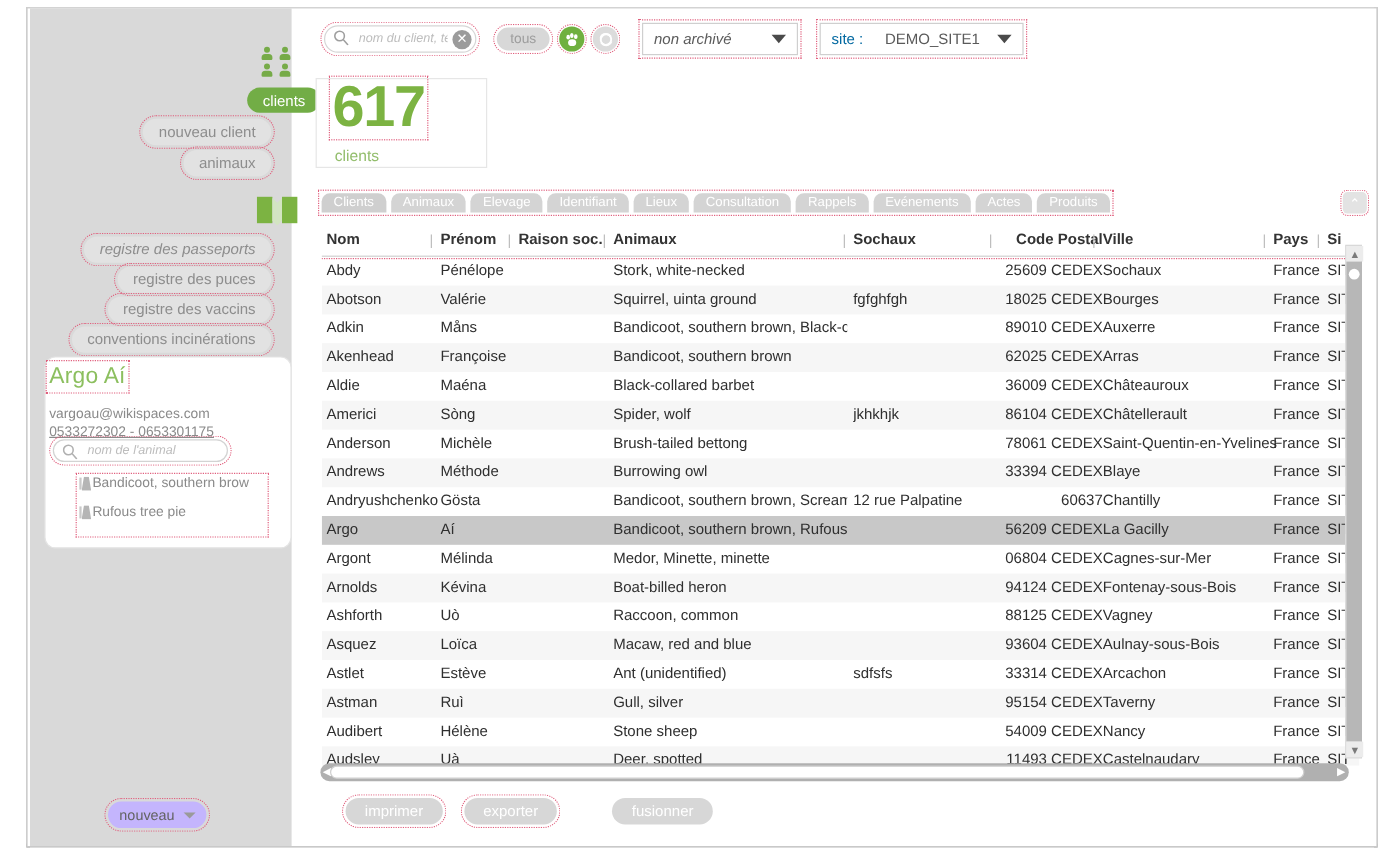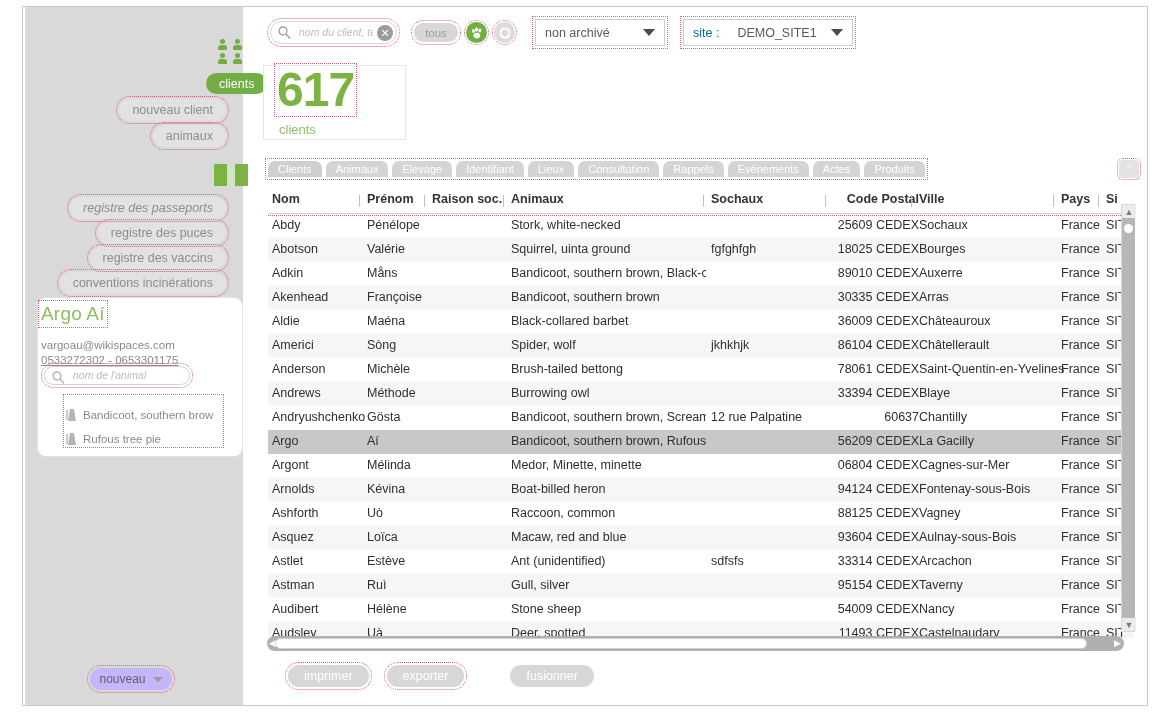--- a/index.html
+++ b/index.html
@@ -176,22 +176,21 @@
     position: absolute;
     left: 66px; top: 397px;
     width: 155px;
   }
   .animal-item {
     position: relative;
     height: 24px;
     font-size: 11.5px;
     color: #8a8a8a;
     display: flex;
-    align-items: flex-end;
-    gap: 6px;
+    align-items: flex-start;
     white-space: nowrap;
     overflow: hidden;
   }
   .animal-icon {
     width: 11px; height: 12px;
     flex: 0 0 auto;
     position: relative;
   }
   .animal-icon::before {
     content: "";
@@ -612,21 +611,21 @@
   </div>
 
   <div class="icon-circle icon-sync dotted-tight">
     <svg width="14" height="14" viewBox="0 0 14 14">
       <path d="M11 4.5 A4.6 4.6 0 1 0 11.6 8.6" fill="none" stroke="#ffffff" stroke-width="1.6"></path>
       <path d="M3 9.5 A4.6 4.6 0 1 0 2.4 5.4" fill="none" stroke="#ffffff" stroke-width="1.6"></path>
     </svg>
   </div>
 
   <div class="select-box sel-archive dotted">
-    <span style="margin-left:9px;">non archivé</span>
+    <span style="margin-left:9px;font-style:italic;">non archivé</span>
     <span class="sel-caret"></span>
   </div>
 
   <div class="select-box sel-site dotted">
     <span style="margin-left:9px;color:#0369a1;">site :</span>
     <span style="margin-left:18px;">DEMO_SITE1</span>
     <span class="sel-caret"></span>
   </div>
 
   <div class="counter-card"></div>
@@ -720,21 +719,21 @@
           <div class="td c-vil">Auxerre</div>
           <div class="td c-pay">France</div>
           <div class="td c-sit">SIT</div>
         </div>
         <div class="trow alt">
           <div class="td c-nom">Akenhead</div>
           <div class="td c-pre">Françoise</div>
           <div class="td c-rai"></div>
           <div class="td c-ani">Bandicoot, southern brown</div>
           <div class="td c-adr"></div>
-          <div class="td c-cp">30335 CEDEX</div>
+          <div class="td c-cp">62025 CEDEX</div>
           <div class="td c-vil">Arras</div>
           <div class="td c-pay">France</div>
           <div class="td c-sit">SIT</div>
         </div>
         <div class="trow">
           <div class="td c-nom">Aldie</div>
           <div class="td c-pre">Maéna</div>
           <div class="td c-rai"></div>
           <div class="td c-ani">Black-collared barbet</div>
           <div class="td c-adr"></div>

